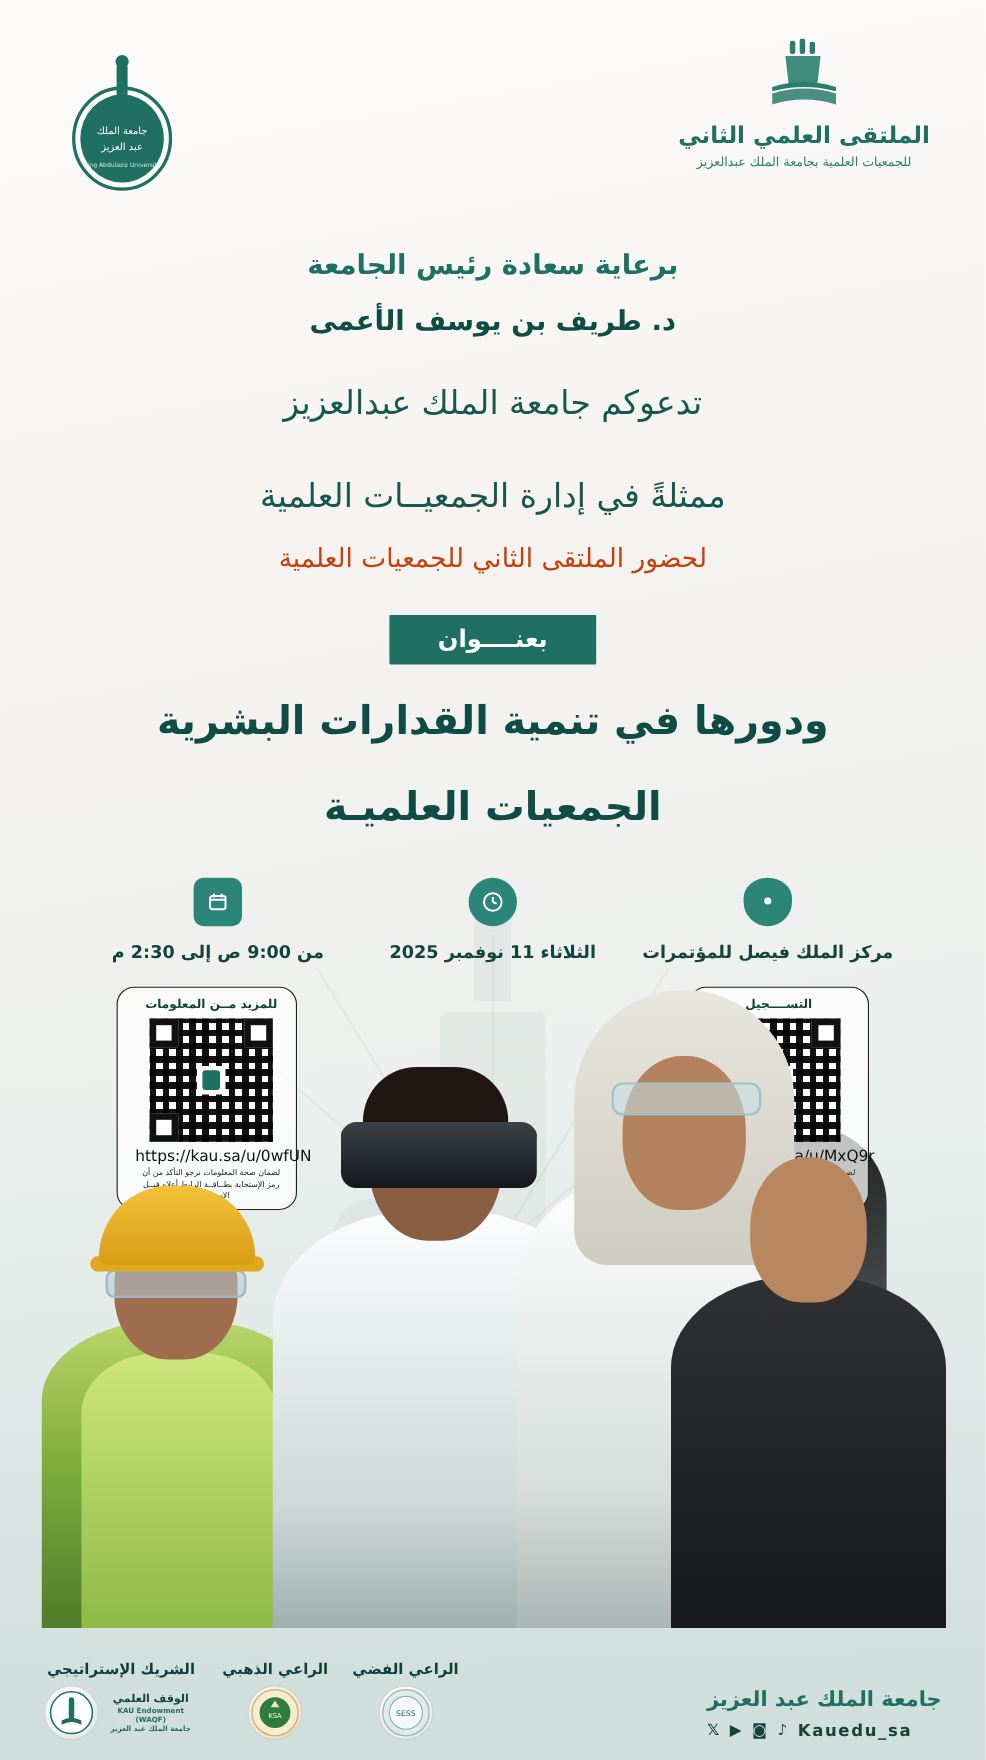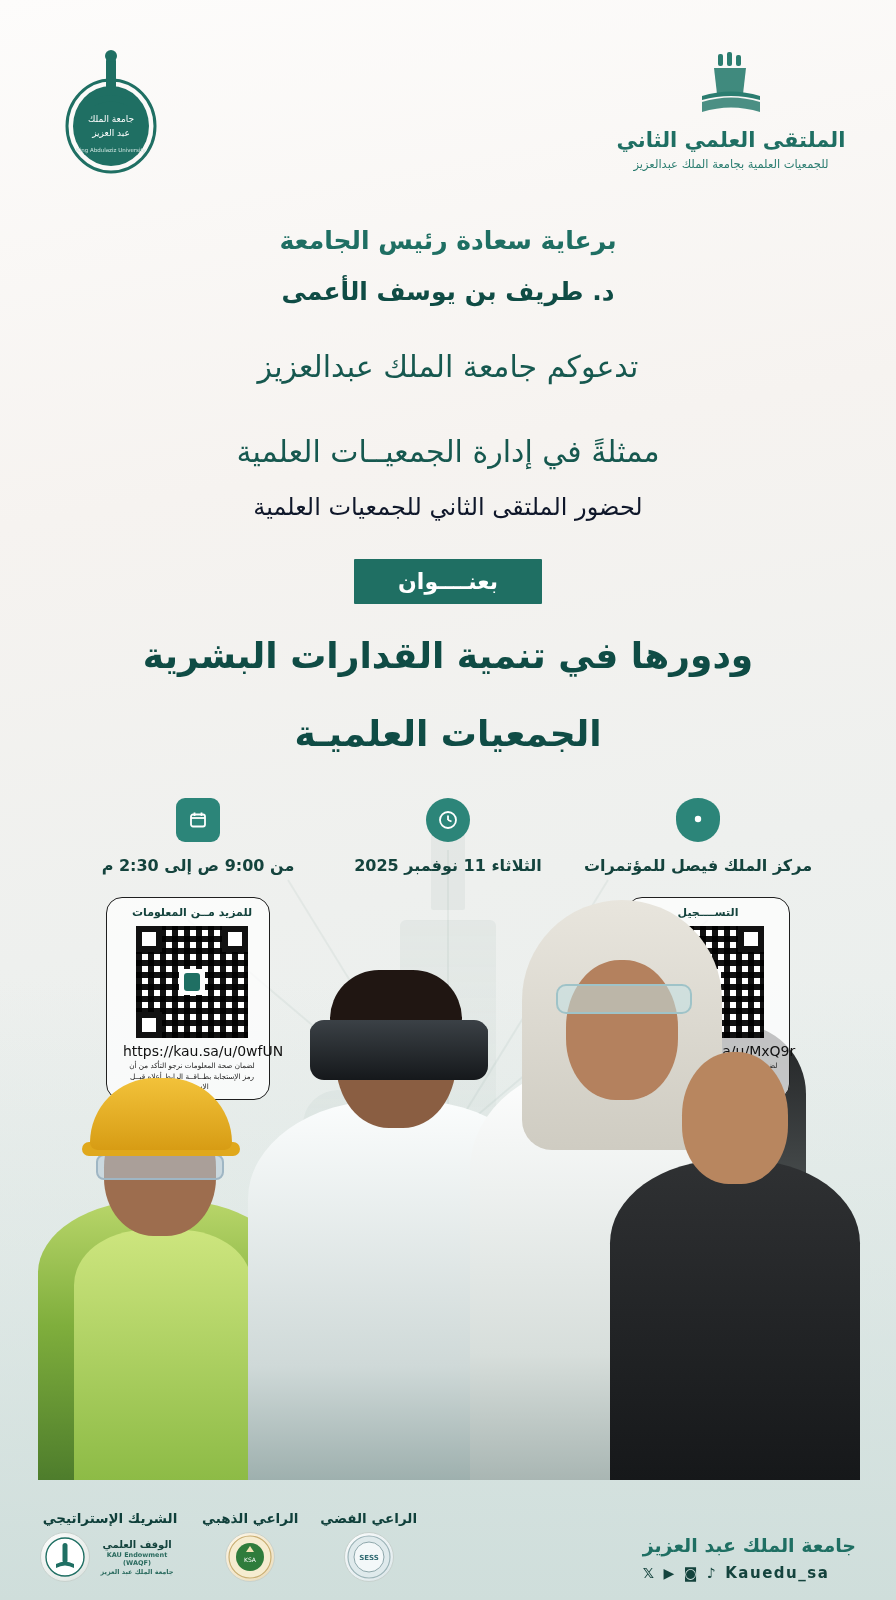--- a/index.html
+++ b/index.html
@@ -77,21 +77,21 @@
     height: 210px;
     padding: 48px 40px 0 40px;
   }
   .logo-kau {
     position: absolute;
     top: 48px; left: 46px;
     width: 130px; height: 130px; text-align: center;
   }
   .logo-forum {
     position: absolute;
-    top: 52px; right: 40px;
+    top: 35px; right: 40px;
     width: 250px;
     text-align: center;
   }
   .logo-forum .mark {
     width: 74px; height: 64px;
     margin: 0 auto 12px auto;
   }
   .logo-forum .t1 {
     font-size: 21px;
     font-weight: bold;
@@ -126,21 +126,21 @@
   }
   .invite {
     font-size: 30px;
     color: #16584f;
     margin-top: 38px;
     line-height: 1.55;
     font-weight: 500;
   }
   .invite2 {
     font-size: 24px;
-    color: #0f172a;
+    color: #c2410c;
     margin-top: 14px;
     line-height: 1.5;
   }
   .title-badge {
     display: inline-block;
     margin-top: 34px;
     background: #1f6f63;
     color: #ffffff;
     font-size: 22px;
     font-weight: bold;
@@ -345,21 +345,21 @@
     background: radial-gradient(circle at 35% 30%, #ffffff, #e7ece9 70%, #cfd8d4);
     border: 1px solid #c8d2ce;
     display: flex;
     align-items: center;
     justify-content: center;
     font-size: 8px;
     color: #2b6b5f;
     overflow: hidden;
   }
   .emblem.gold { background: radial-gradient(circle at 35% 30%, #fffaf0, #f0e4c8 70%, #d9c79a); }
-  .emblem.silver { background: radial-gradient(circle at 35% 30%, #ffffff, #e6eef0 70%, #c3d3d6); font-weight: bold; }
+  .emblem.silver { background: radial-gradient(circle at 35% 30%, #ffffff, #e6eef0 70%, #c3d3d6); }
   .emblem.waqf {
     border-radius: 4px;
     background: none;
     border: none;
     width: 86px;
     color: #14433d;
     font-weight: bold;
     font-size: 10px;
     line-height: 1.3;
     flex-direction: column;

